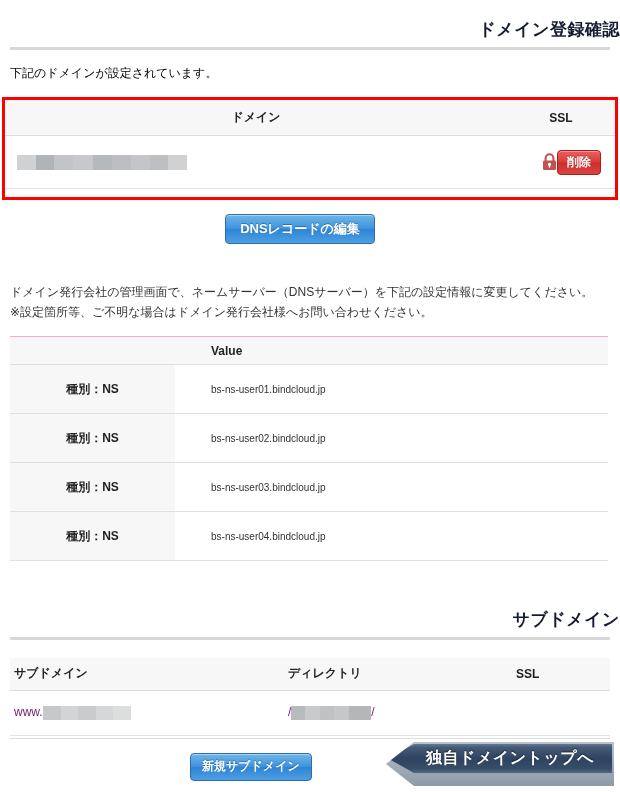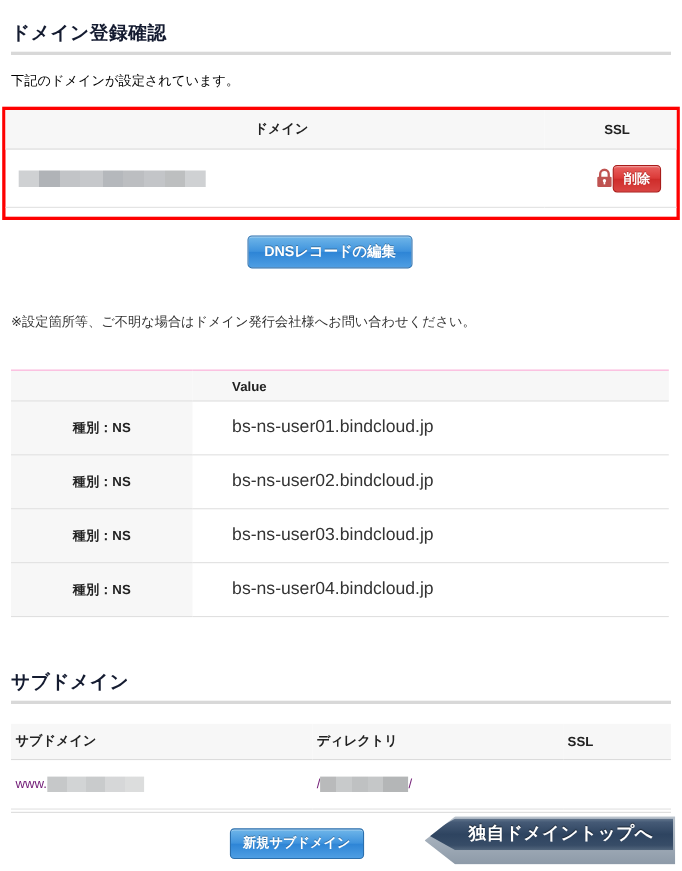--- a/index.html
+++ b/index.html
@@ -12,20 +12,21 @@
   }
   .page { position: relative; width: 620px; height: 792px; overflow: hidden; }
 
   
   .section-title {
     font-size: 17px;
     font-weight: bold;
     color: #141b30;
     letter-spacing: 0.5px;
     padding: 0 0 6px 10px;
+    text-align: right;
   }
   .title-rule {
     height: 3px;
     background: #d8d8d8;
     margin: 0 10px 0 10px;
   }
   .lead-text {
     font-size: 12px;
     color: #000000;
     padding: 14px 8px 10px 10px;
@@ -206,21 +207,21 @@
     background: #f7f7f7;
     text-align: center;
     font-size: 12px;
     font-weight: bold;
     color: #222;
     height: 49px;
     border-bottom: 1px solid #e0e0e0;
   }
   .ns-table td.ns-val {
     padding-left: 36px;
-    font-size: 16px;
+    font-size: 10px;
     color: #333;
     height: 49px;
     border-bottom: 1px solid #e0e0e0;
   }
 
   
   .sub-table {
     width: 600px;
     margin: 0 10px;
     border-collapse: collapse;
@@ -241,21 +242,21 @@
     color: #701a75;
     border-bottom: 1px solid #e2e2e2;
     padding-left: 4px;
     vertical-align: middle;
   }
   .sub-c1 { width: 274px; }
   .sub-c2 { width: 228px; }
   .sub-c3 { width: 98px; }
 
   .bottom-rule { height: 1px; background: #dcdcdc; margin: 0 10px; }
-  .bottom-bar { position: relative; height: 54px; margin-left: 19px; }
+  .bottom-bar { position: relative; height: 54px; }
   .new-sub-btn { position: absolute; left: 190px; top: 14px; }
 </style>
 </head>
 <body>
 
 <div class="page">
 
   <div style="padding-top:18px;">
     <div class="section-title">ドメイン登録確認</div>
     <div class="title-rule"></div>
@@ -294,20 +295,21 @@
   </div>
 
   <div style="position:absolute;left:0;top:200px;width:600px;">
     <div class="dns-btn-row">
       <span class="btn-blue">DNSレコードの編集</span>
     </div>
   </div>
 
   <div style="position:absolute;left:0;top:283px;width:620px;">
     <div class="notice">
+      <div>ドメイン発行会社の管理画面で、ネームサーバー（DNSサーバー）を下記の設定情報に変更してください。</div>
       <div>※設定箇所等、ご不明な場合はドメイン発行会社様へお問い合わせください。</div>
     </div>
   </div>
 
   <div style="position:absolute;left:0;top:336px;width:620px;">
     <table class="ns-table">
       <thead>
         <tr>
           <th class="ns-blank"></th>
           <th class="ns-value">Value</th>

